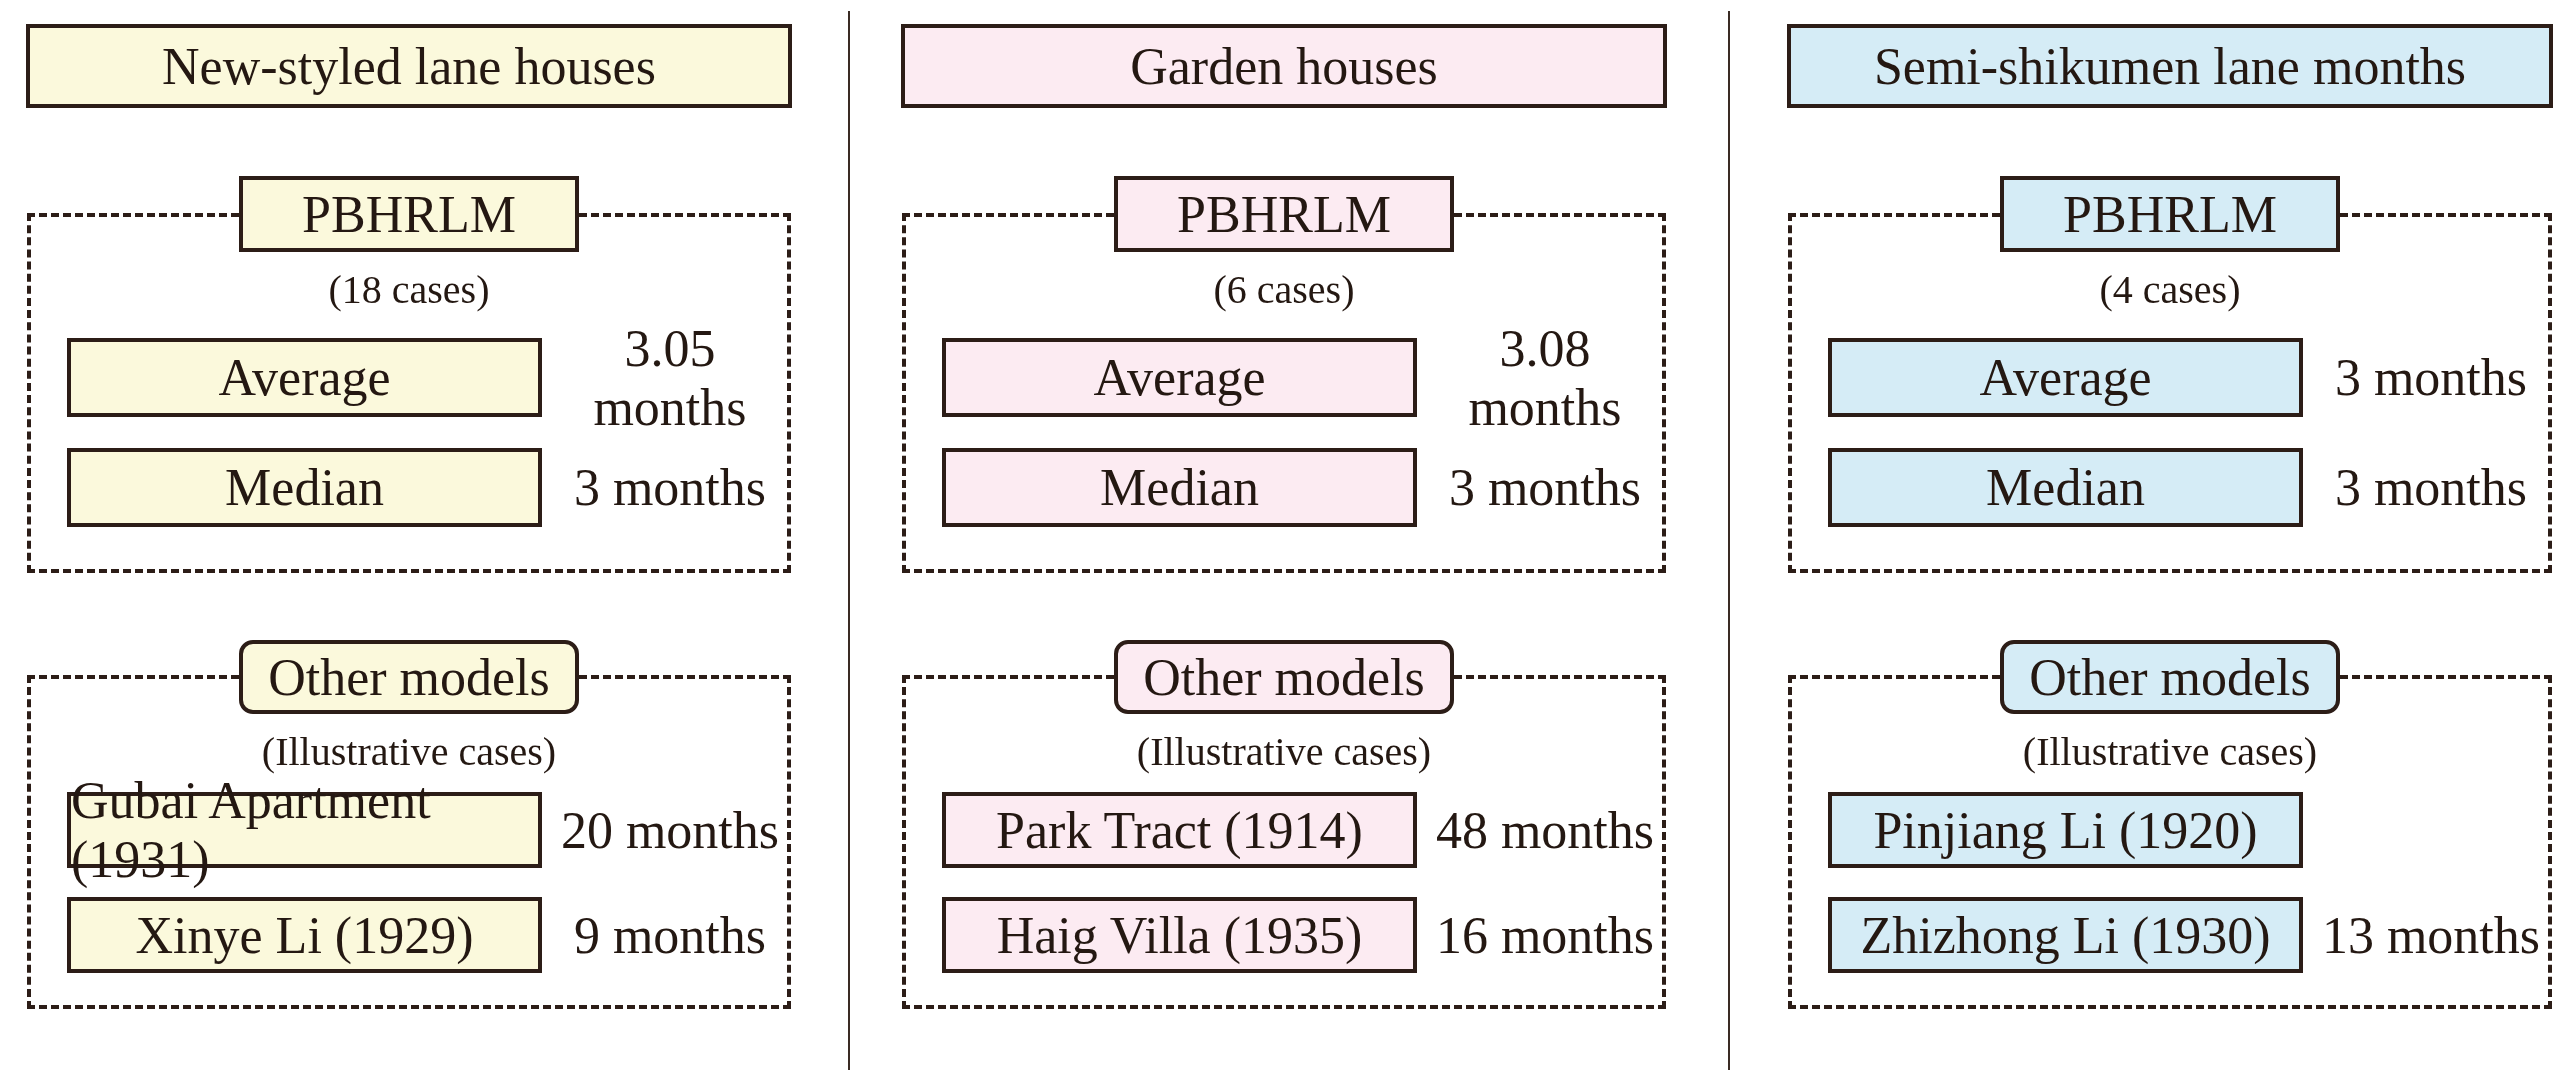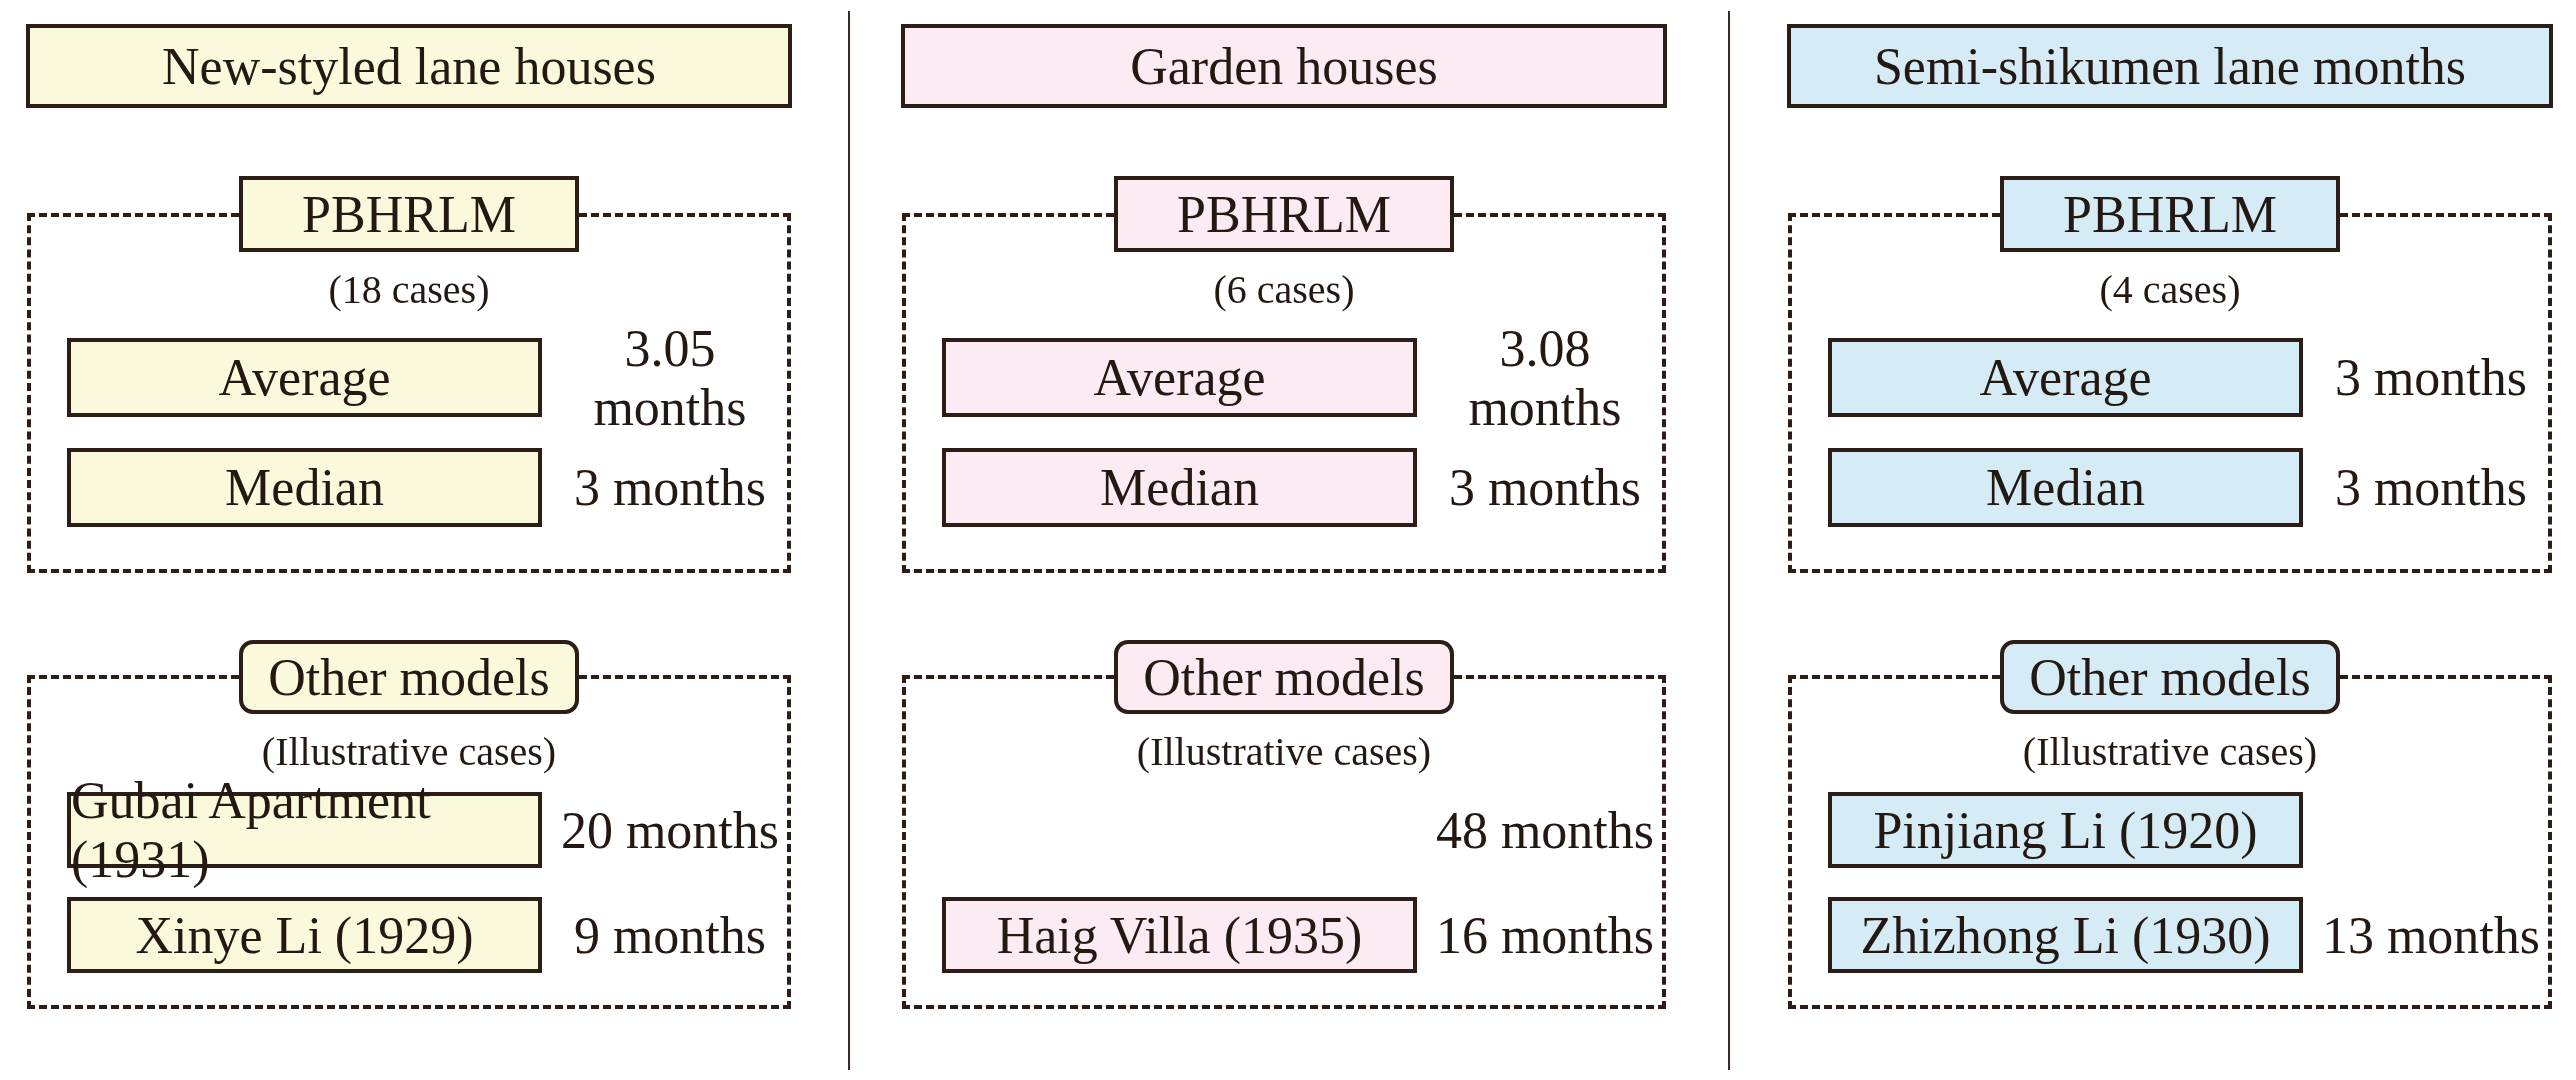--- a/index.html
+++ b/index.html
@@ -102,20 +102,21 @@
   <div class="title-box title-pbhrlm" style="background-color: rgb(252, 235, 242);">PBHRLM</div>
   <div class="center-line cases-line">(6 cases)</div>
   <div class="row-box row-avg" style="background-color: rgb(252, 235, 242);">Average</div>
   <div class="row-value row-avg">3.08 months</div>
   <div class="row-box row-med" style="background-color: rgb(252, 235, 242);">Median</div>
   <div class="row-value row-med">3 months</div>
 
   <div class="section section-other"></div>
   <div class="title-box title-other" style="background-color: rgb(252, 235, 242);">Other models</div>
   <div class="center-line subtitle-line">(Illustrative cases)</div>
+  <div class="row-box row-case1" style="background-color: rgb(252, 235, 242);">Park Tract (1914)</div>
   <div class="row-value row-case1">48 months</div>
   <div class="row-box row-case2" style="background-color: rgb(252, 235, 242);">Haig Villa (1935)</div>
   <div class="row-value row-case2">16 months</div>
 </div>
 
 <div class="column" id="col-2">
   <div class="header-box" style="background-color: rgb(213, 236, 246);">Semi-shikumen lane months</div>
 
   <div class="section section-pbhrlm"></div>
   <div class="title-box title-pbhrlm" style="background-color: rgb(213, 236, 246);">PBHRLM</div>

